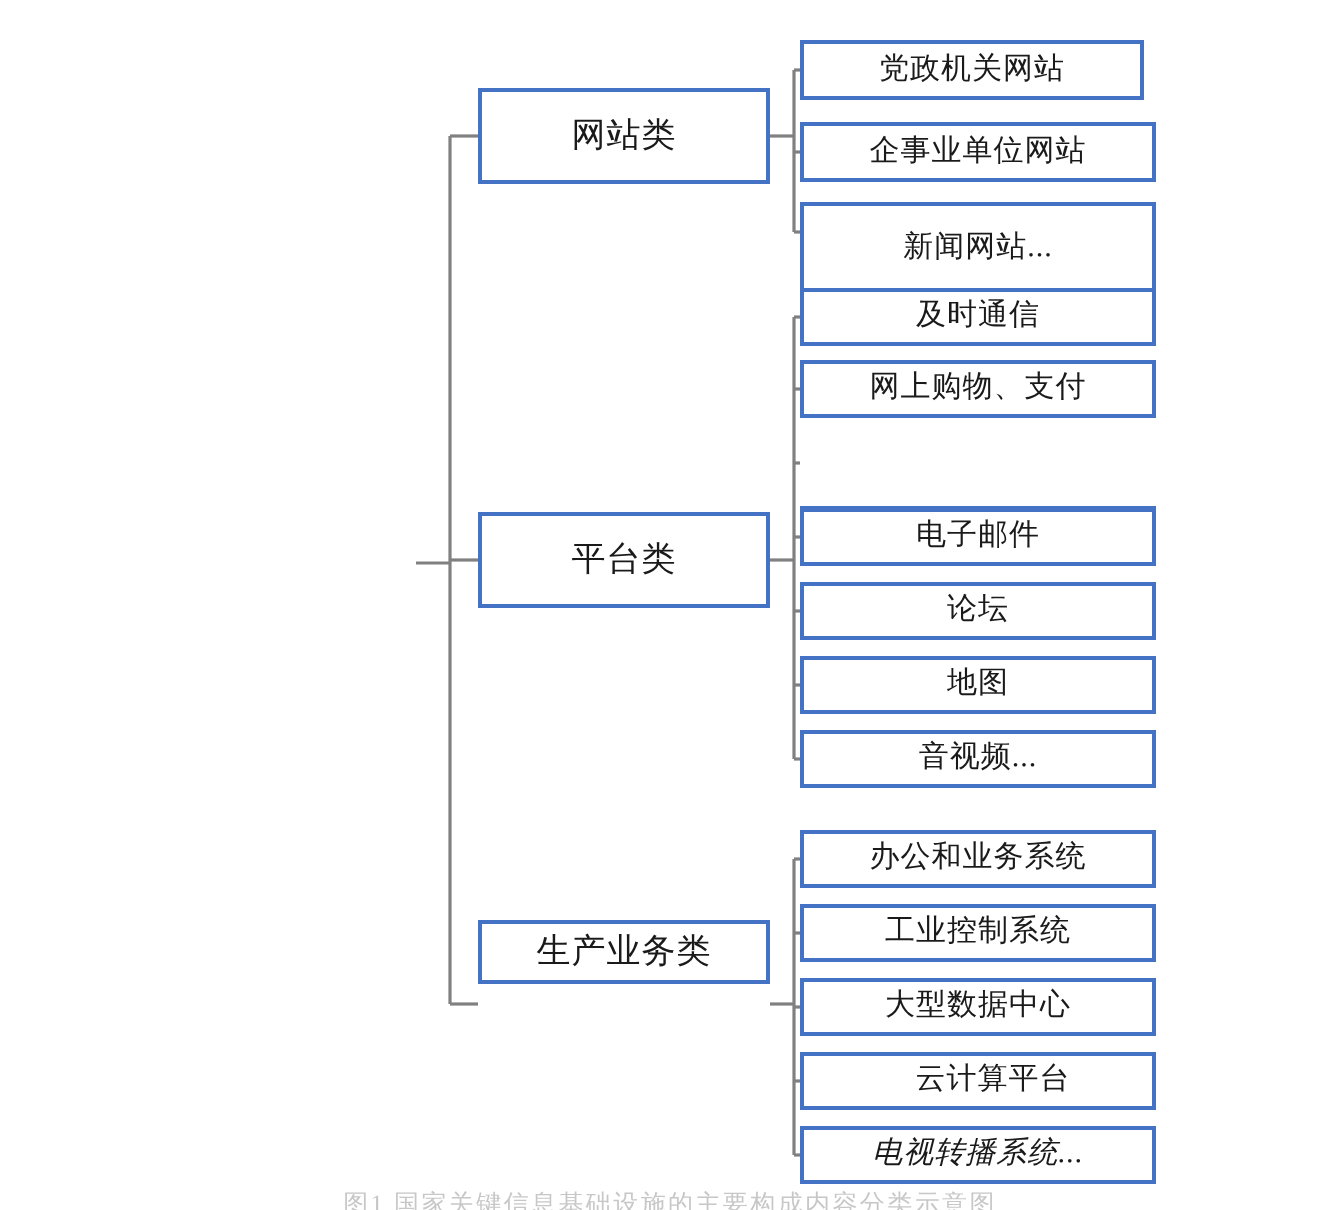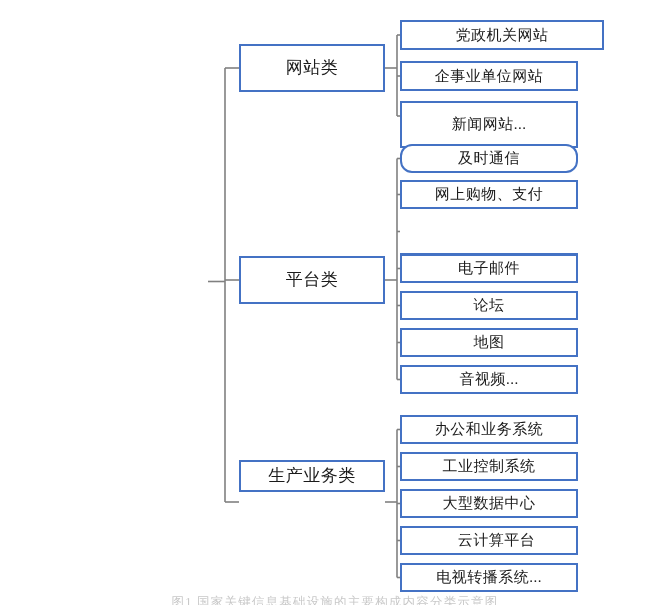--- a/index.html
+++ b/index.html
@@ -97,33 +97,33 @@
       <line x1="397" y1="429.5" x2="400" y2="429.5" stroke="#808080" stroke-width="1.6"></line>
       <line x1="397" y1="466.5" x2="400" y2="466.5" stroke="#808080" stroke-width="1.6"></line>
       <line x1="397" y1="503.5" x2="400" y2="503.5" stroke="#808080" stroke-width="1.6"></line>
       <line x1="397" y1="540.5" x2="400" y2="540.5" stroke="#808080" stroke-width="1.6"></line>
       <line x1="397" y1="577.5" x2="400" y2="577.5" stroke="#808080" stroke-width="1.6"></line>
     </svg>
 
 
   <div id="nodes">
       <div class="node branch" style="left: 239px; top: 44px; width: 146px; height: 48px;">网站类</div>
-      <div class="node leaf" style="left: 400px; top: 20px; width: 204px; height: 30px;">党政机关网站</div>
+      <div class="node leaf" style="left: 400px; top: 20px; width: 172px; height: 30px;">党政机关网站</div>
       <div class="node leaf" style="left: 400px; top: 61px; width: 178px; height: 30px;">企事业单位网站</div>
       <div class="node leaf" style="left: 400px; top: 101px; width: 178px; height: 47px;">新闻网站...</div>
       <div class="node branch" style="left: 239px; top: 256px; width: 146px; height: 48px;">平台类</div>
-      <div class="node leaf" style="left: 400px; top: 144px; width: 178px; height: 29px; border-radius: 12px;">及时通信</div>
+      <div class="node leaf" style="left: 400px; top: 144px; width: 178px; height: 29px;">及时通信</div>
       <div class="node leaf" style="left: 400px; top: 180px; width: 178px; height: 29px;">网上购物、支付</div>
       <div class="node leaf" style="left: 400px; top: 217px; width: 178px; height: 29px; margin-top: 36px;">搜索引擎</div>
       <div class="node leaf" style="left: 400px; top: 254px; width: 178px; height: 29px;">电子邮件</div>
       <div class="node leaf" style="left: 400px; top: 291px; width: 178px; height: 29px;">论坛</div>
       <div class="node leaf" style="left: 400px; top: 328px; width: 178px; height: 29px;">地图</div>
       <div class="node leaf" style="left: 400px; top: 365px; width: 178px; height: 29px;">音视频...</div>
       <div class="node branch" style="left: 239px; top: 460px; width: 146px; height: 32px;">生产业务类</div>
       <div class="node leaf" style="left: 400px; top: 415px; width: 178px; height: 29px;">办公和业务系统</div>
       <div class="node leaf" style="left: 400px; top: 452px; width: 178px; height: 29px;">工业控制系统</div>
       <div class="node leaf" style="left: 400px; top: 489px; width: 178px; height: 29px;">大型数据中心</div>
       <div class="node leaf" style="left: 400px; top: 526px; width: 178px; height: 29px; padding-left: 15px;">云计算平台</div>
-      <div class="node leaf" style="left: 400px; top: 563px; width: 178px; height: 29px;">电视转播系统...</div>
+      <div class="node leaf" style="left: 400px; top: 563px; width: 178px; height: 29px; font-style: italic;">电视转播系统...</div>
     </div>
 
   <div id="caption" style="top: 594px;">图1  国家关键信息基础设施的主要构成内容分类示意图</div>
 </div>
 
 </body></html>

